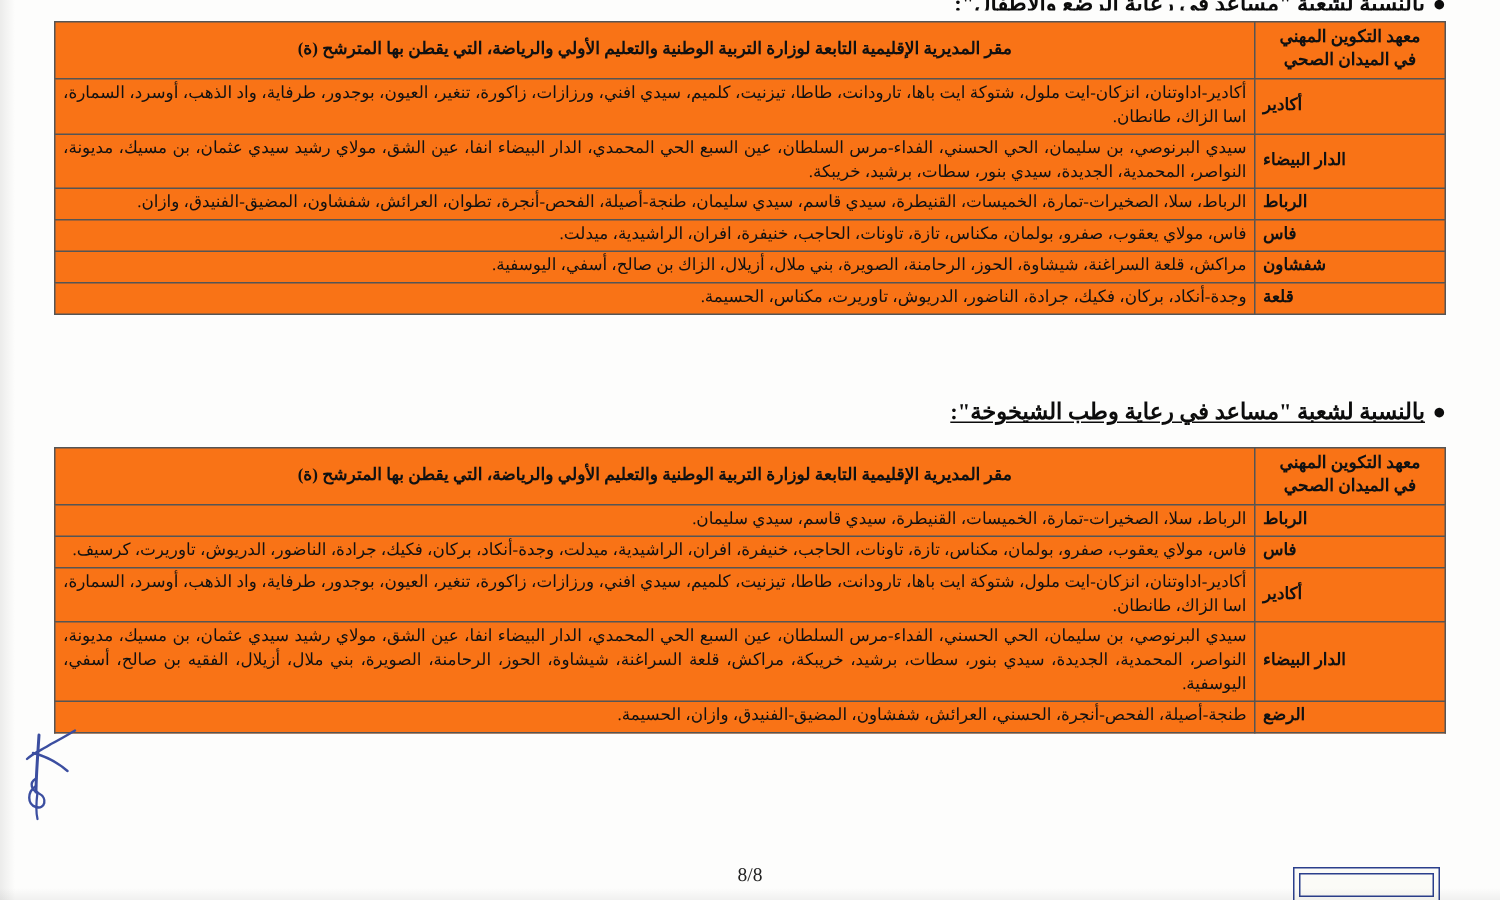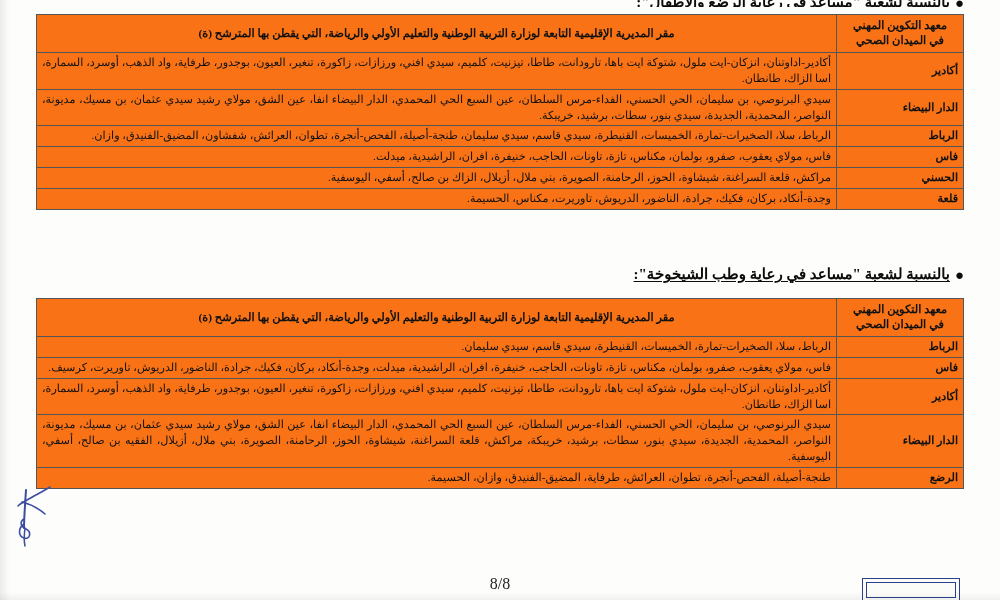--- a/index.html
+++ b/index.html
@@ -71,21 +71,21 @@
     color: #111;
   }
   table.doc-table th {
     font-weight: bold;
     text-align: center;
     font-size: 11.4px;
     line-height: 1.35;
     padding: 3px 4px;
   }
   td.inst-cell {
-    text-align: right;
+    text-align: left;
     font-weight: bold;
     font-size: 12px;
     width: 118px;
   }
   td.dir-cell {
     text-align: justify;
     text-align-last: right;
     padding-right: 6px;
     padding-left: 6px;
   }
@@ -94,21 +94,21 @@
   #table-1 { top: 14px; right: 36px; width: 928px; }
   #table-2 { top: 298px; right: 36px; width: 928px; }
 
   
   #page-footer {
     position: absolute;
     top: 575px;
     left: 0;
     right: 0;
     text-align: center;
-    font-size: 16px;
+    font-size: 13px;
     color: #222;
     direction: ltr;
     font-family: "Liberation Serif", serif;
   }
 
   
   .ink {
     position: absolute;
     pointer-events: none;
   }
@@ -175,21 +175,21 @@
         </tr>
         <tr>
           <td class="inst-cell">الرباط</td>
           <td class="dir-cell">الرباط، سلا، الصخيرات-تمارة، الخميسات، القنيطرة، سيدي قاسم، سيدي سليمان، طنجة-أصيلة، الفحص-أنجرة، تطوان، العرائش، شفشاون، المضيق-الفنيدق، وازان.</td>
         </tr>
         <tr>
           <td class="inst-cell">فاس</td>
           <td class="dir-cell">فاس، مولاي يعقوب، صفرو، بولمان، مكناس، تازة، تاونات، الحاجب، خنيفرة، افران، الراشيدية، ميدلت.</td>
         </tr>
         <tr>
-          <td class="inst-cell">الحسني</td>
+          <td class="inst-cell">شفشاون</td>
           <td class="dir-cell">مراكش، قلعة السراغنة، شيشاوة، الحوز، الرحامنة، الصويرة، بني ملال، أزيلال، الزاك بن صالح، أسفي، اليوسفية.</td>
         </tr>
         <tr>
           <td class="inst-cell">قلعة</td>
           <td class="dir-cell">وجدة-أنكاد، بركان، فكيك، جرادة، الناضور، الدريوش، تاوريرت، مكناس، الحسيمة.</td>
         </tr>
       </tbody>
   </table>
 
   <div class="section-heading" id="heading-mid">
@@ -218,21 +218,21 @@
         <tr>
           <td class="inst-cell">أكادير</td>
           <td class="dir-cell">أكادير-اداوتنان، انزكان-ايت ملول، شتوكة ايت باها، تارودانت، طاطا، تيزنيت، كلميم، سيدي افني، ورزازات، زاكورة، تنغير، العيون، بوجدور، طرفاية، واد الذهب، أوسرد، السمارة، اسا الزاك، طانطان.</td>
         </tr>
         <tr>
           <td class="inst-cell">الدار البيضاء</td>
           <td class="dir-cell">سيدي البرنوصي، بن سليمان، الحي الحسني، الفداء-مرس السلطان، عين السبع الحي المحمدي، الدار البيضاء انفا، عين الشق، مولاي رشيد سيدي عثمان، بن مسيك، مديونة، النواصر، المحمدية، الجديدة، سيدي بنور، سطات، برشيد، خريبكة، مراكش، قلعة السراغنة، شيشاوة، الحوز، الرحامنة، الصويرة، بني ملال، أزيلال، الفقيه بن صالح، أسفي، اليوسفية.</td>
         </tr>
         <tr>
           <td class="inst-cell">الرضع</td>
-          <td class="dir-cell">طنجة-أصيلة، الفحص-أنجرة، تطوان، العرائش، طرفاية، المضيق-الفنيدق، وازان، الحسيمة.</td>
+          <td class="dir-cell">طنجة-أصيلة، الفحص-أنجرة، الحسني، العرائش، شفشاون، المضيق-الفنيدق، وازان، الحسيمة.</td>
         </tr>
       </tbody>
   </table>
 
   <div id="page-footer">8/8</div>
 
   <svg class="ink" id="ink-signature" viewBox="0 0 46 64">
     <path d="M14 6 C13 22, 12 34, 12 44" stroke="#3b4ea0" stroke-width="2" fill="none" stroke-linecap="round"></path>
     <path d="M6 22 C10 18, 16 16, 22 12 C28 9, 33 6, 38 3" stroke="#3b4ea0" stroke-width="1.6" fill="none" stroke-linecap="round"></path>
     <path d="M10 18 C18 20, 26 24, 33 30" stroke="#3b4ea0" stroke-width="1.6" fill="none" stroke-linecap="round"></path>

